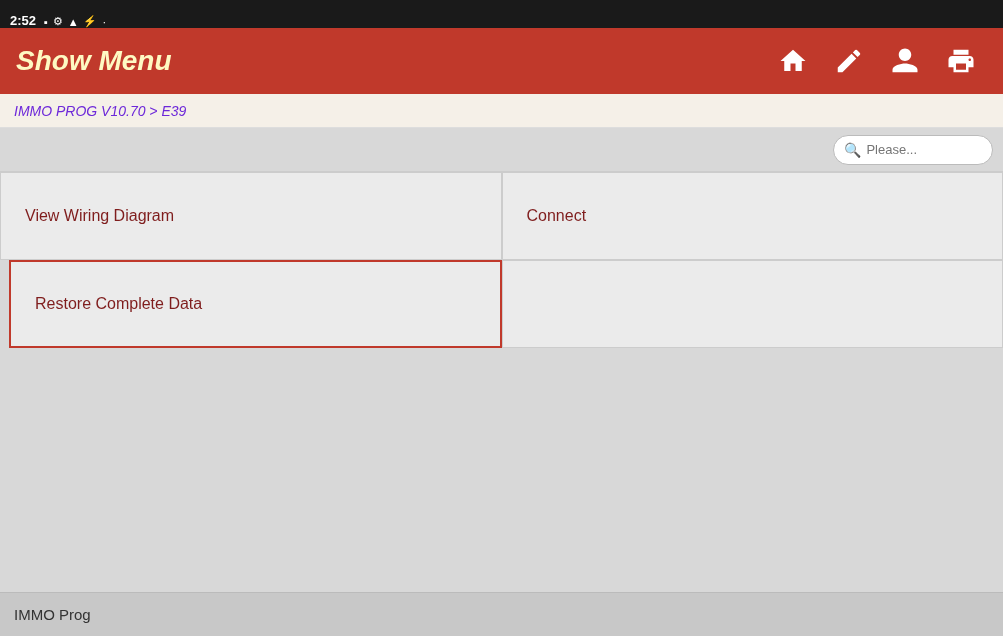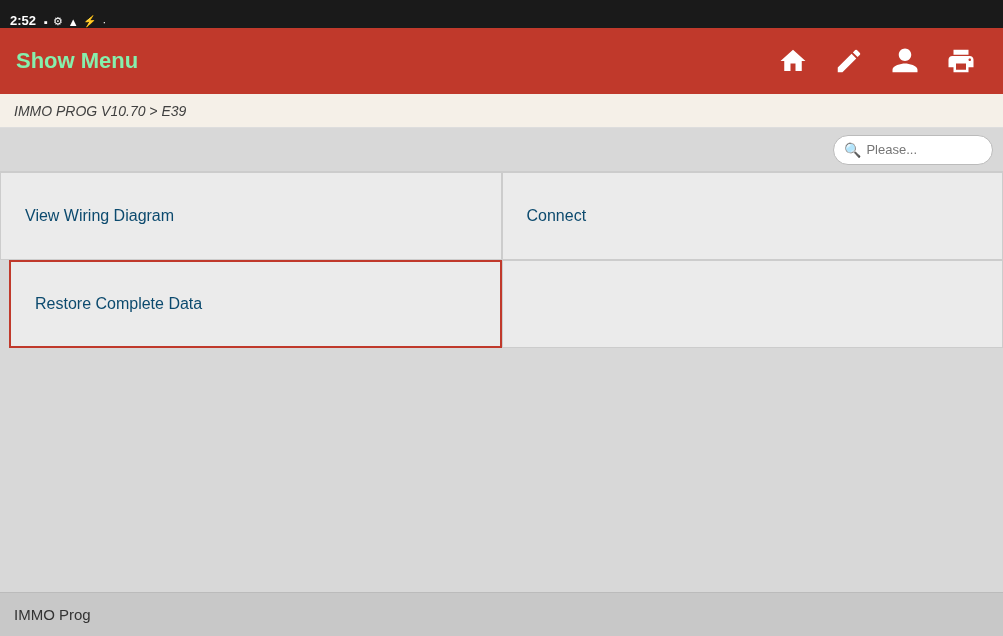--- a/index.html
+++ b/index.html
@@ -46,23 +46,24 @@
       width: 100%;
       height: 66px;
       background: #c0392b;
       display: flex;
       align-items: center;
       justify-content: space-between;
       padding: 0 16px;
     }
 
     .header-title {
-      color: #86efac;
-      font-size: 22px;
+      color: #fef9c3;
+      font-size: 28px;
       font-weight: bold;
+      font-style: italic;
     }
 
     .header-icons {
       display: flex;
       align-items: center;
       gap: 4px;
     }
 
     .header-icon-btn {
       width: 52px;
@@ -85,21 +86,21 @@
       width: 100%;
       height: 34px;
       background: #f5f0e8;
       display: flex;
       align-items: center;
       padding: 0 14px;
       border-bottom: 1px solid #ddd;
     }
 
     .breadcrumb-text {
-      color: #404040;
+      color: #6d28d9;
       font-size: 14px;
       font-style: italic;
     }
 
     
     .search-bar-row {
       width: 100%;
       height: 44px;
       background: #d8d8d8;
       display: flex;
@@ -179,21 +180,21 @@
       border: 1px solid #ccc;
       min-height: 88px;
       display: flex;
       align-items: center;
       padding: 0 24px;
       cursor: pointer;
     }
 
     .menu-cell-text {
       font-size: 16px;
-      color: #0c4a6e;
+      color: #7f1d1d;
     }
 
     .menu-cell.highlighted {
       border: 2px solid #c0392b;
       margin-left: 9px;
     }
 
     .empty-area {
       width: 100%;
       background: #d8d8d8;

